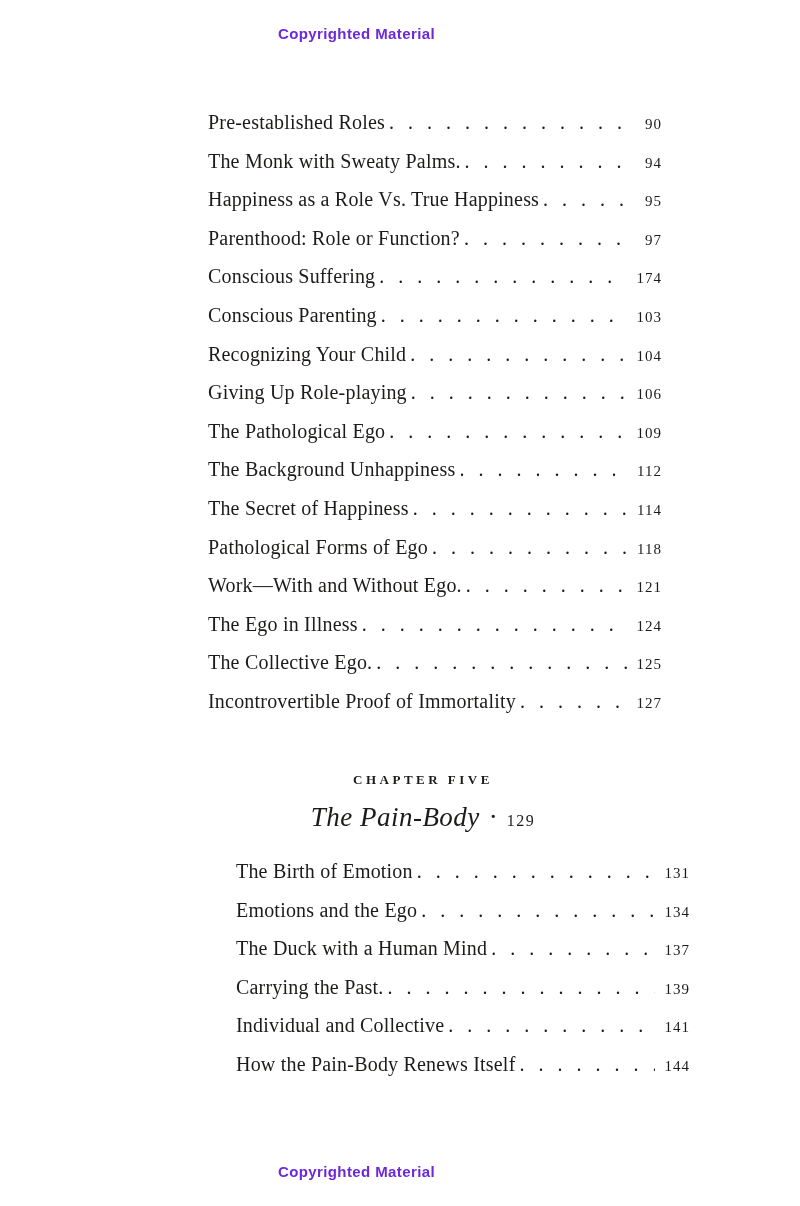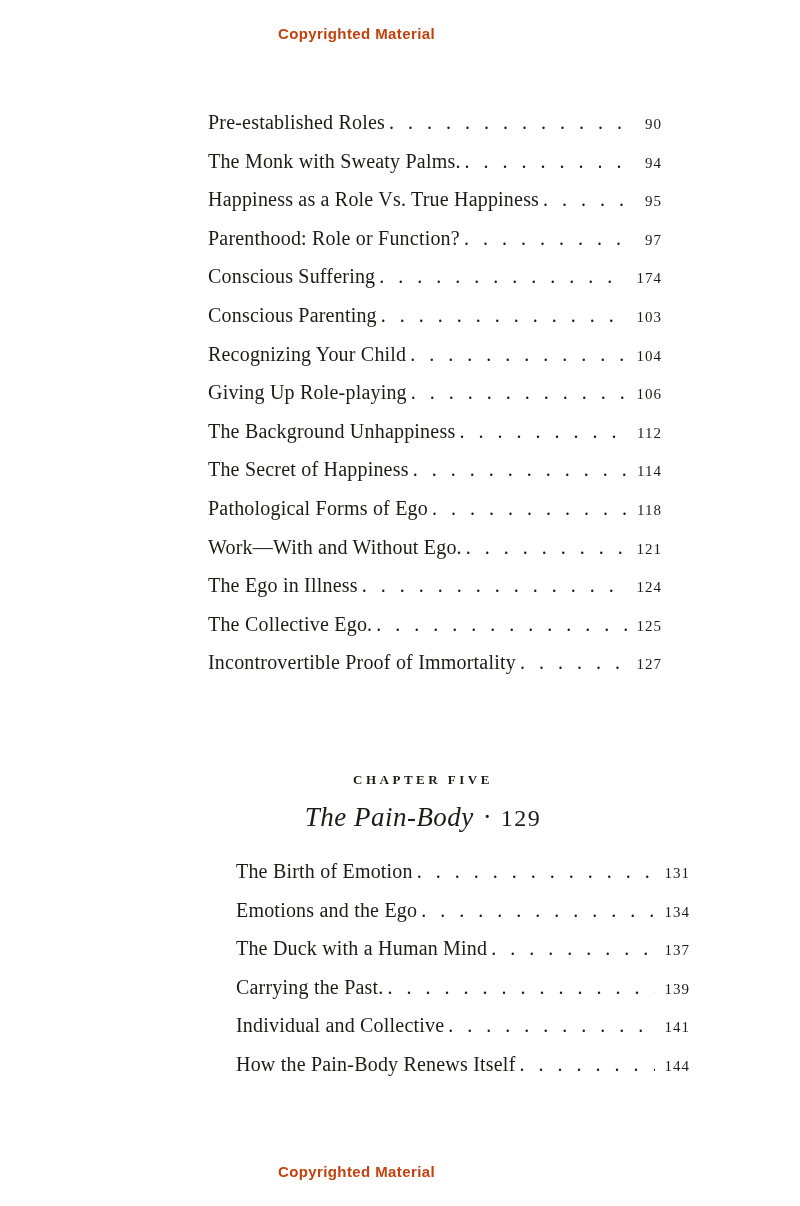--- a/index.html
+++ b/index.html
@@ -16,21 +16,21 @@
   }
   .copyright {
     position: absolute;
     left: 0;
     width: 713px;
     text-align: center;
     font-family: "Liberation Sans", sans-serif;
     font-weight: 700;
     font-size: 15px;
     letter-spacing: 0.4px;
-    color: #c2410c;
+    color: #6d28d9;
   }
   .copyright.top { top: 25px; }
   .copyright.bottom { top: 1163px; }
 
   .toc-block {
     position: absolute;
     left: 208px;
     width: 454px;
   }
   .toc-block.part1 { top: 104px; }
@@ -79,21 +79,21 @@
     letter-spacing: 3.5px;
     line-height: 17px;
     margin-bottom: 13px;
   }
   .chapter-title-line {
     font-size: 27px;
     line-height: 33px;
   }
   .chapter-title { font-style: italic; letter-spacing: 0.5px; }
   .chapter-sep { padding: 0 9px; font-style: normal; }
-  .chapter-page { font-style: normal; font-size: 24px; letter-spacing: 1.5px; font-feature-settings: "onum" 1; }
+  .chapter-page { font-style: normal; font-size: 16px; letter-spacing: 1.5px; font-feature-settings: "onum" 1; }
 </style>
 </head>
 <body>
 
 <div class="page">
 
   <div class="copyright top">Copyrighted Material</div>
 
   <div class="toc-block part1" id="toc-part1">
   <div class="toc-row">
@@ -138,20 +138,25 @@
     <span class="toc-leader"></span>
     <span class="toc-page">104</span>
   </div>
 
   <div class="toc-row">
     <span class="toc-title">Giving Up Role-playing</span>
     <span class="toc-leader"></span>
     <span class="toc-page">106</span>
   </div>
 
+  <div class="toc-row">
+    <span class="toc-title">The Pathological Ego</span>
+    <span class="toc-leader"></span>
+    <span class="toc-page">109</span>
+  </div>
 
   <div class="toc-row">
     <span class="toc-title">The Background Unhappiness</span>
     <span class="toc-leader"></span>
     <span class="toc-page">112</span>
   </div>
 
   <div class="toc-row">
     <span class="toc-title">The Secret of Happiness</span>
     <span class="toc-leader"></span>

